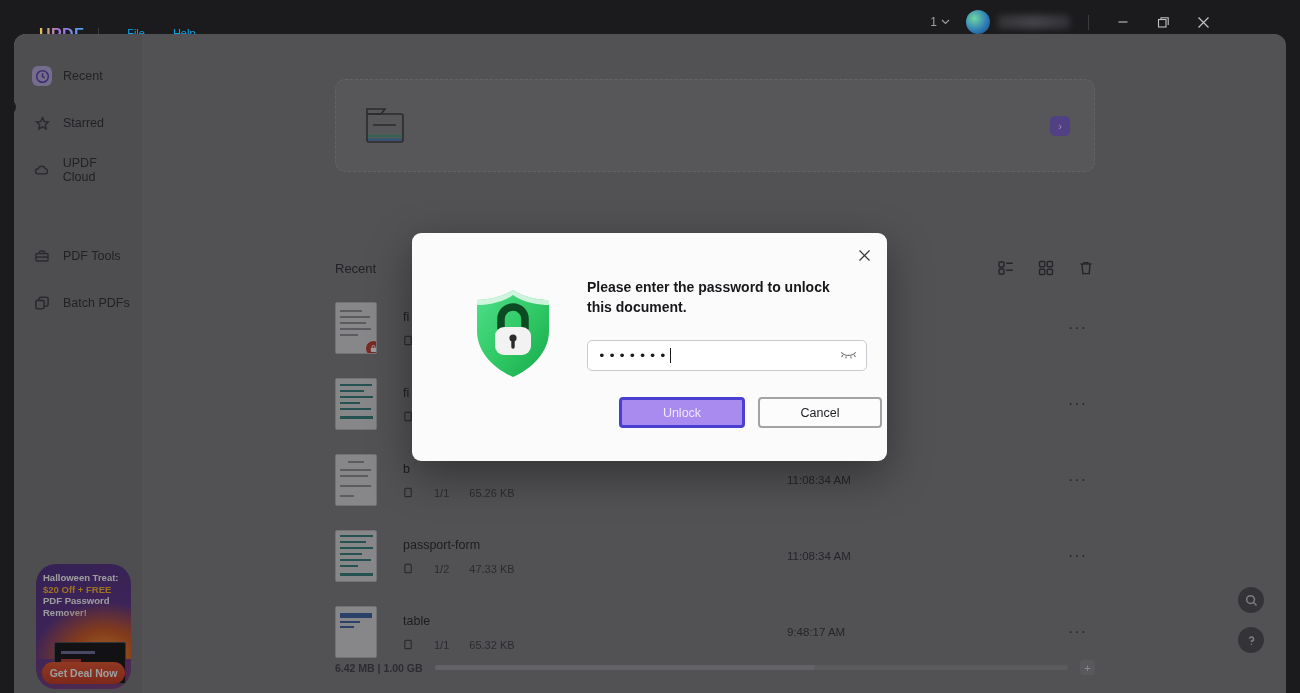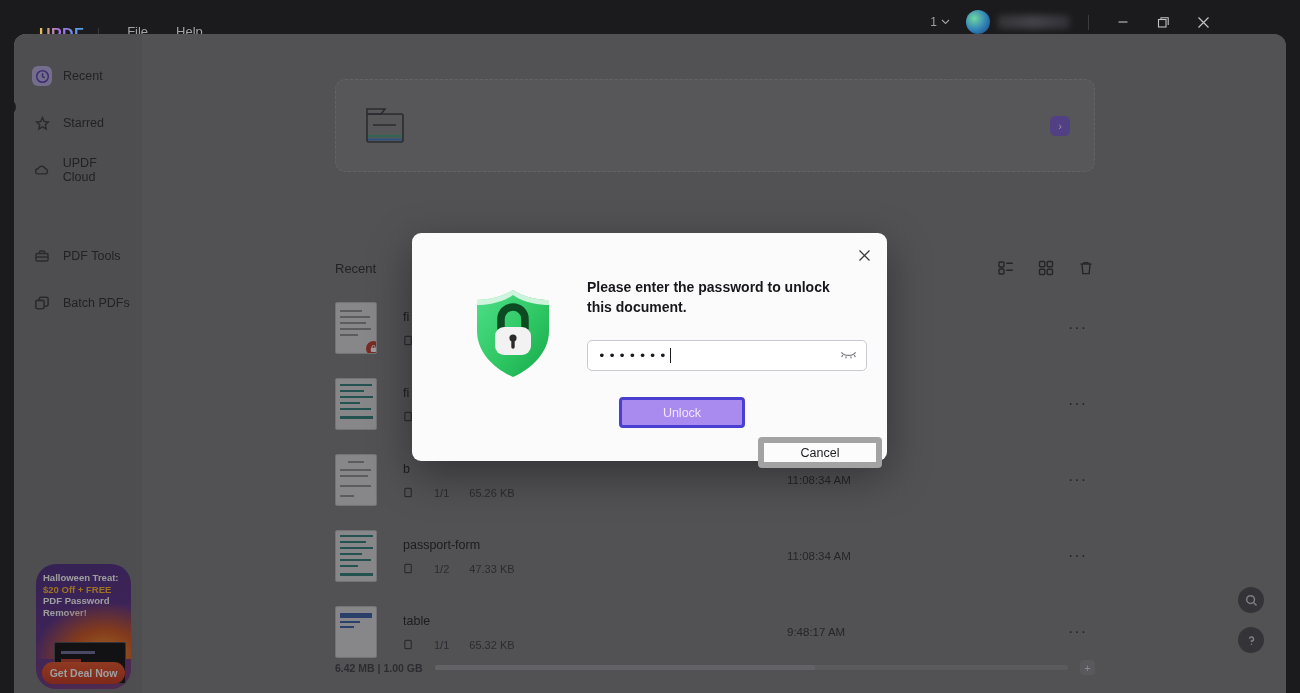--- a/index.html
+++ b/index.html
@@ -28,21 +28,21 @@
     font-size: 16px; font-weight: bold;
     letter-spacing: .4px;
     background: linear-gradient(90deg,#e8c64a 0%,#a86ee0 45%,#4aa8e8 100%);
     -webkit-background-clip: text; background-clip: text;
     color: transparent;
   }
   .tb-divider {
     width: 1px; height: 16px; background: #3a3a3d; margin: 0 14px;
   }
   .menu-item {
-    color: #a3a3a3; font-size: 13px;
+    color: #0ea5e9; font-size: 11px;
     padding: 5px 14px; border-radius: 4px; cursor: default;
   }
   .tabs { display: flex; align-items: flex-end; height: 44px; margin-left: 22px; }
   .tab {
     position: relative;
     width: 205px; height: 36px;
     background: #2e2e31;
     border-radius: 9px 9px 0 0;
     display: flex; align-items: center; justify-content: center;
     color: #b9b9be; font-size: 13px;
@@ -259,22 +259,22 @@
   .eye-off { position: absolute; right: 9px; top: 50%; transform: translateY(-50%); }
   .modal-btns { position: absolute; left: 207px; top: 164px; display: flex; gap: 13px; }
   .btn-unlock {
     width: 126px; height: 31px; border-radius: 4px;
     background: #a98bf0; color: #f0e6ff; font-size: 12.5px;
     display: flex; align-items: center; justify-content: center;
     border: 3px solid #4b3fd1;
   }
   .btn-cancel {
     width: 124px; height: 31px; border-radius: 4px;
-    background: #fcfcfc; border: 6px solid #a3a3a3; color: #1d1d22; font-size: 12.5px;
-    display: flex; align-items: center; justify-content: center; margin-top: 40px;
+    background: #fcfcfc; border: 2px solid #a3a3a3; color: #1d1d22; font-size: 12.5px;
+    display: flex; align-items: center; justify-content: center;
   }
 </style>
 </head>
 <body>
 
 <div id="app">
 
   <div class="titlebar">
     <div class="logo">UPDF</div>
     <div class="tb-divider"></div>

